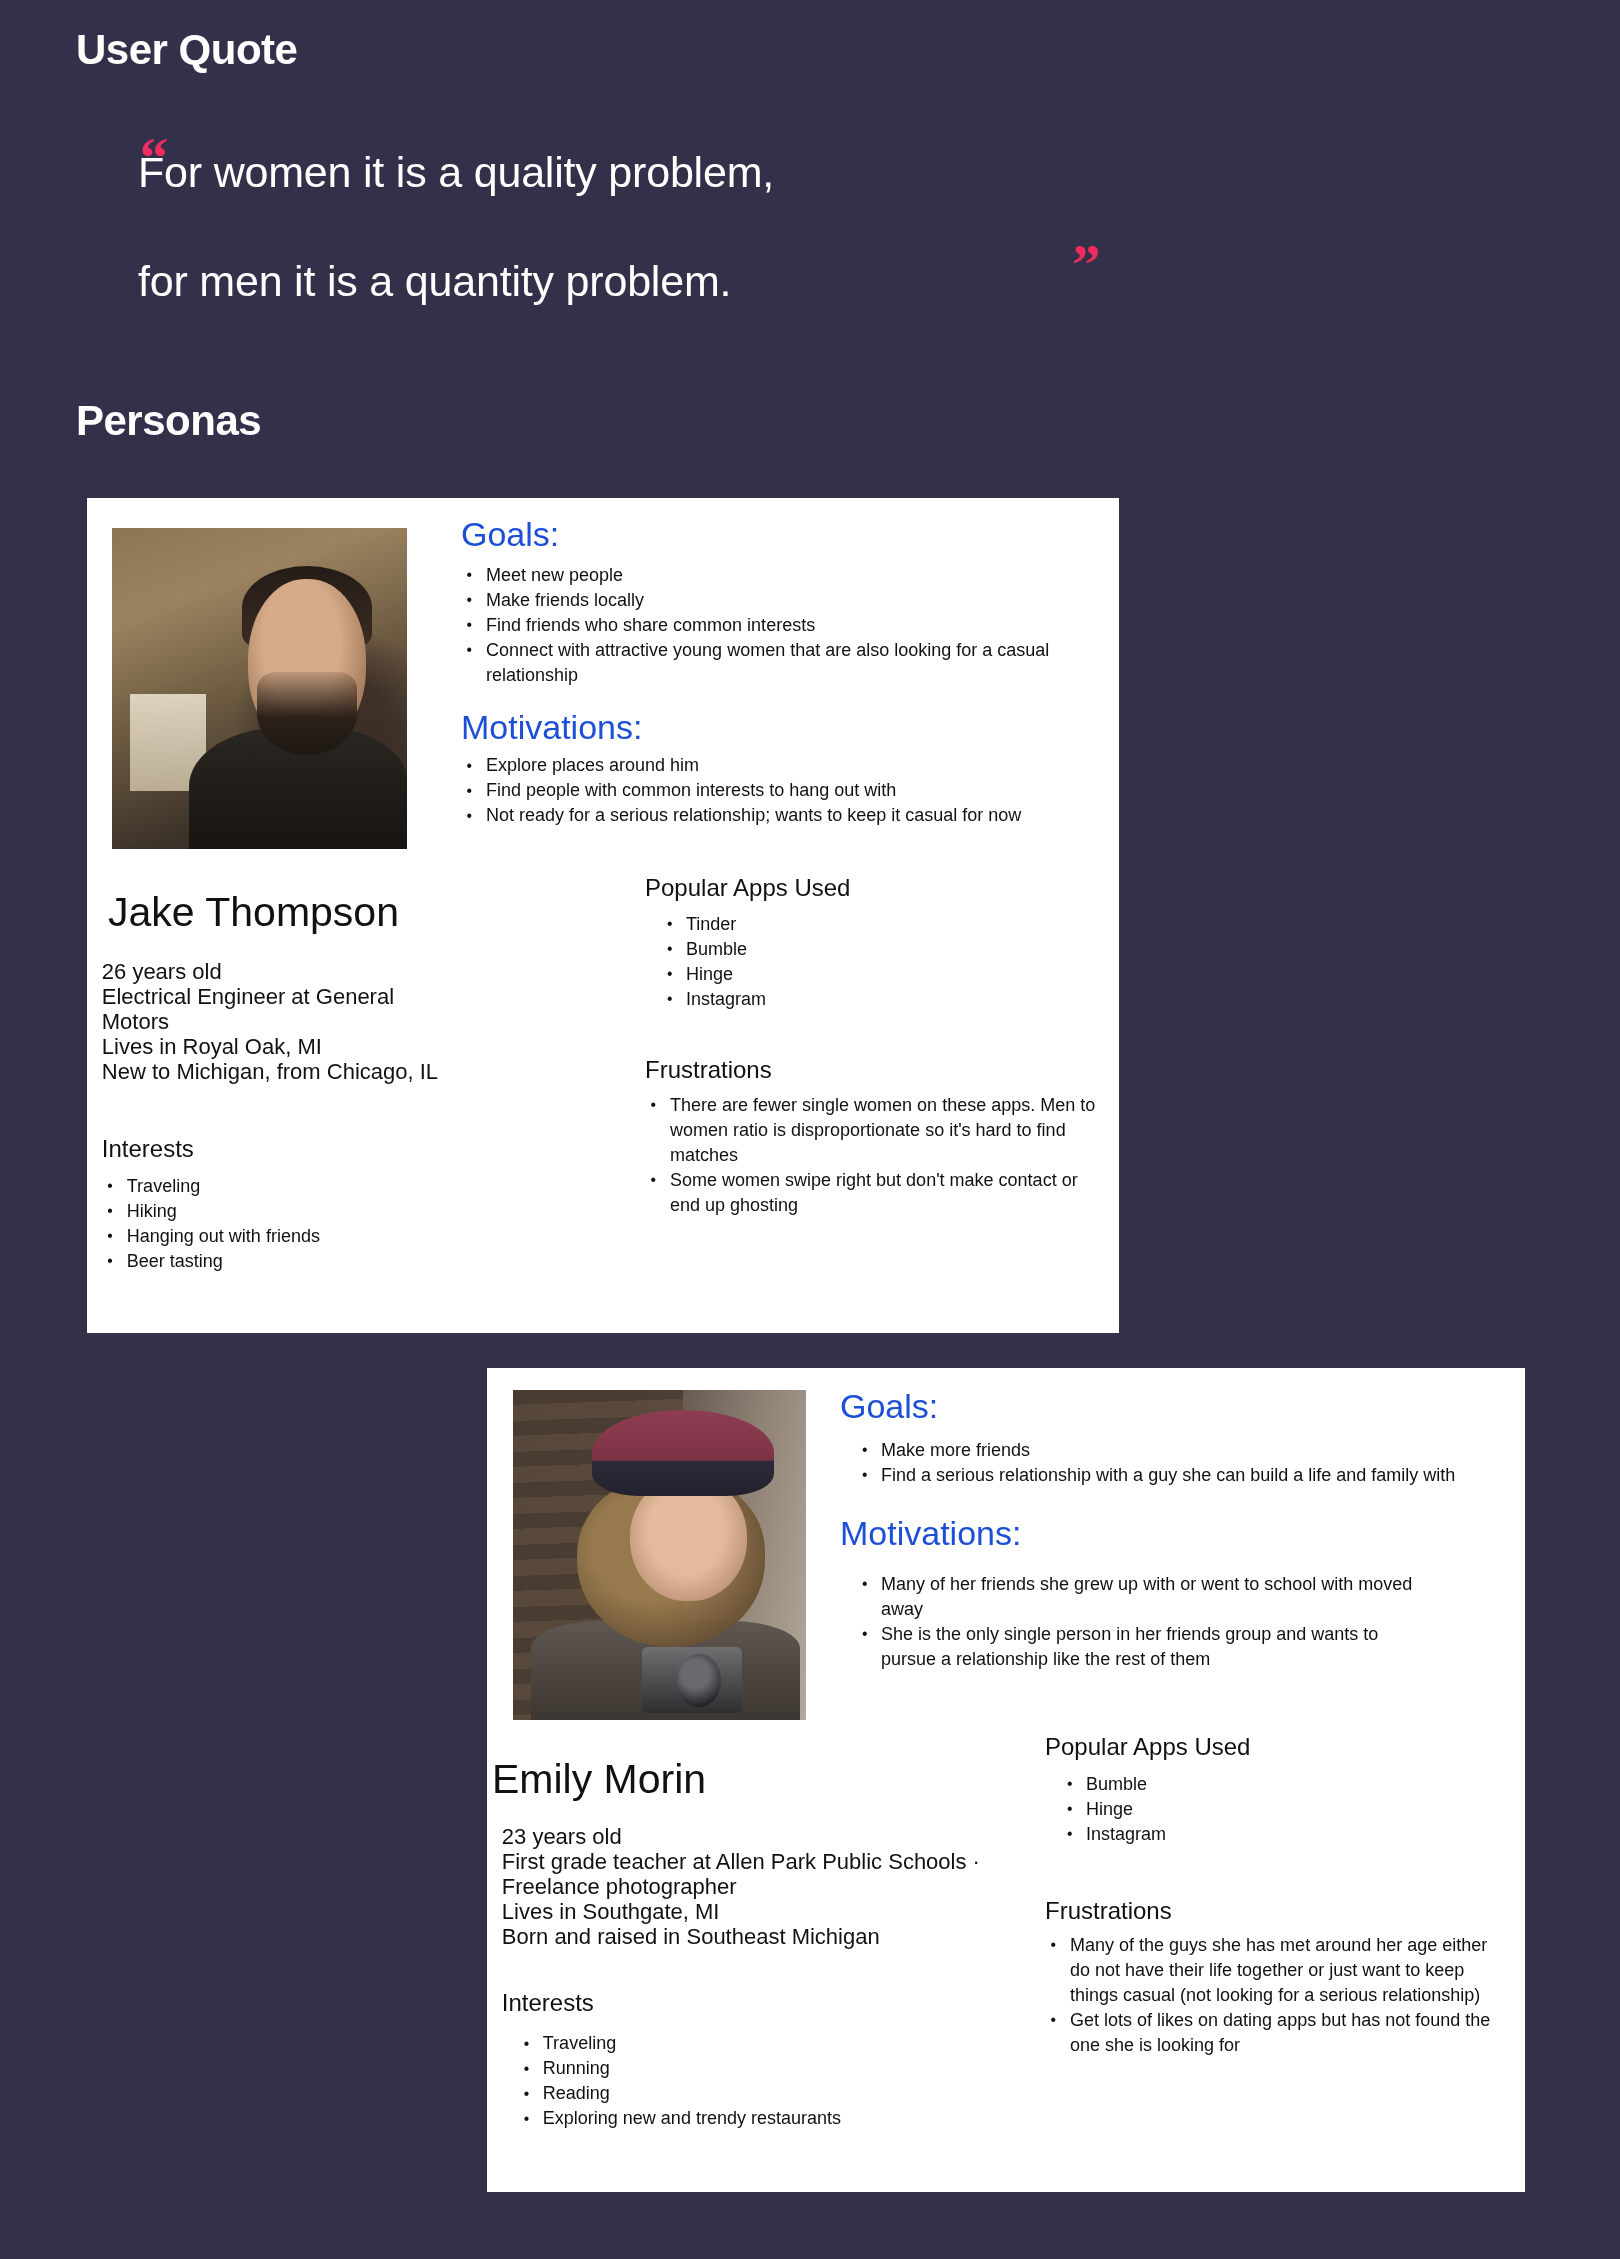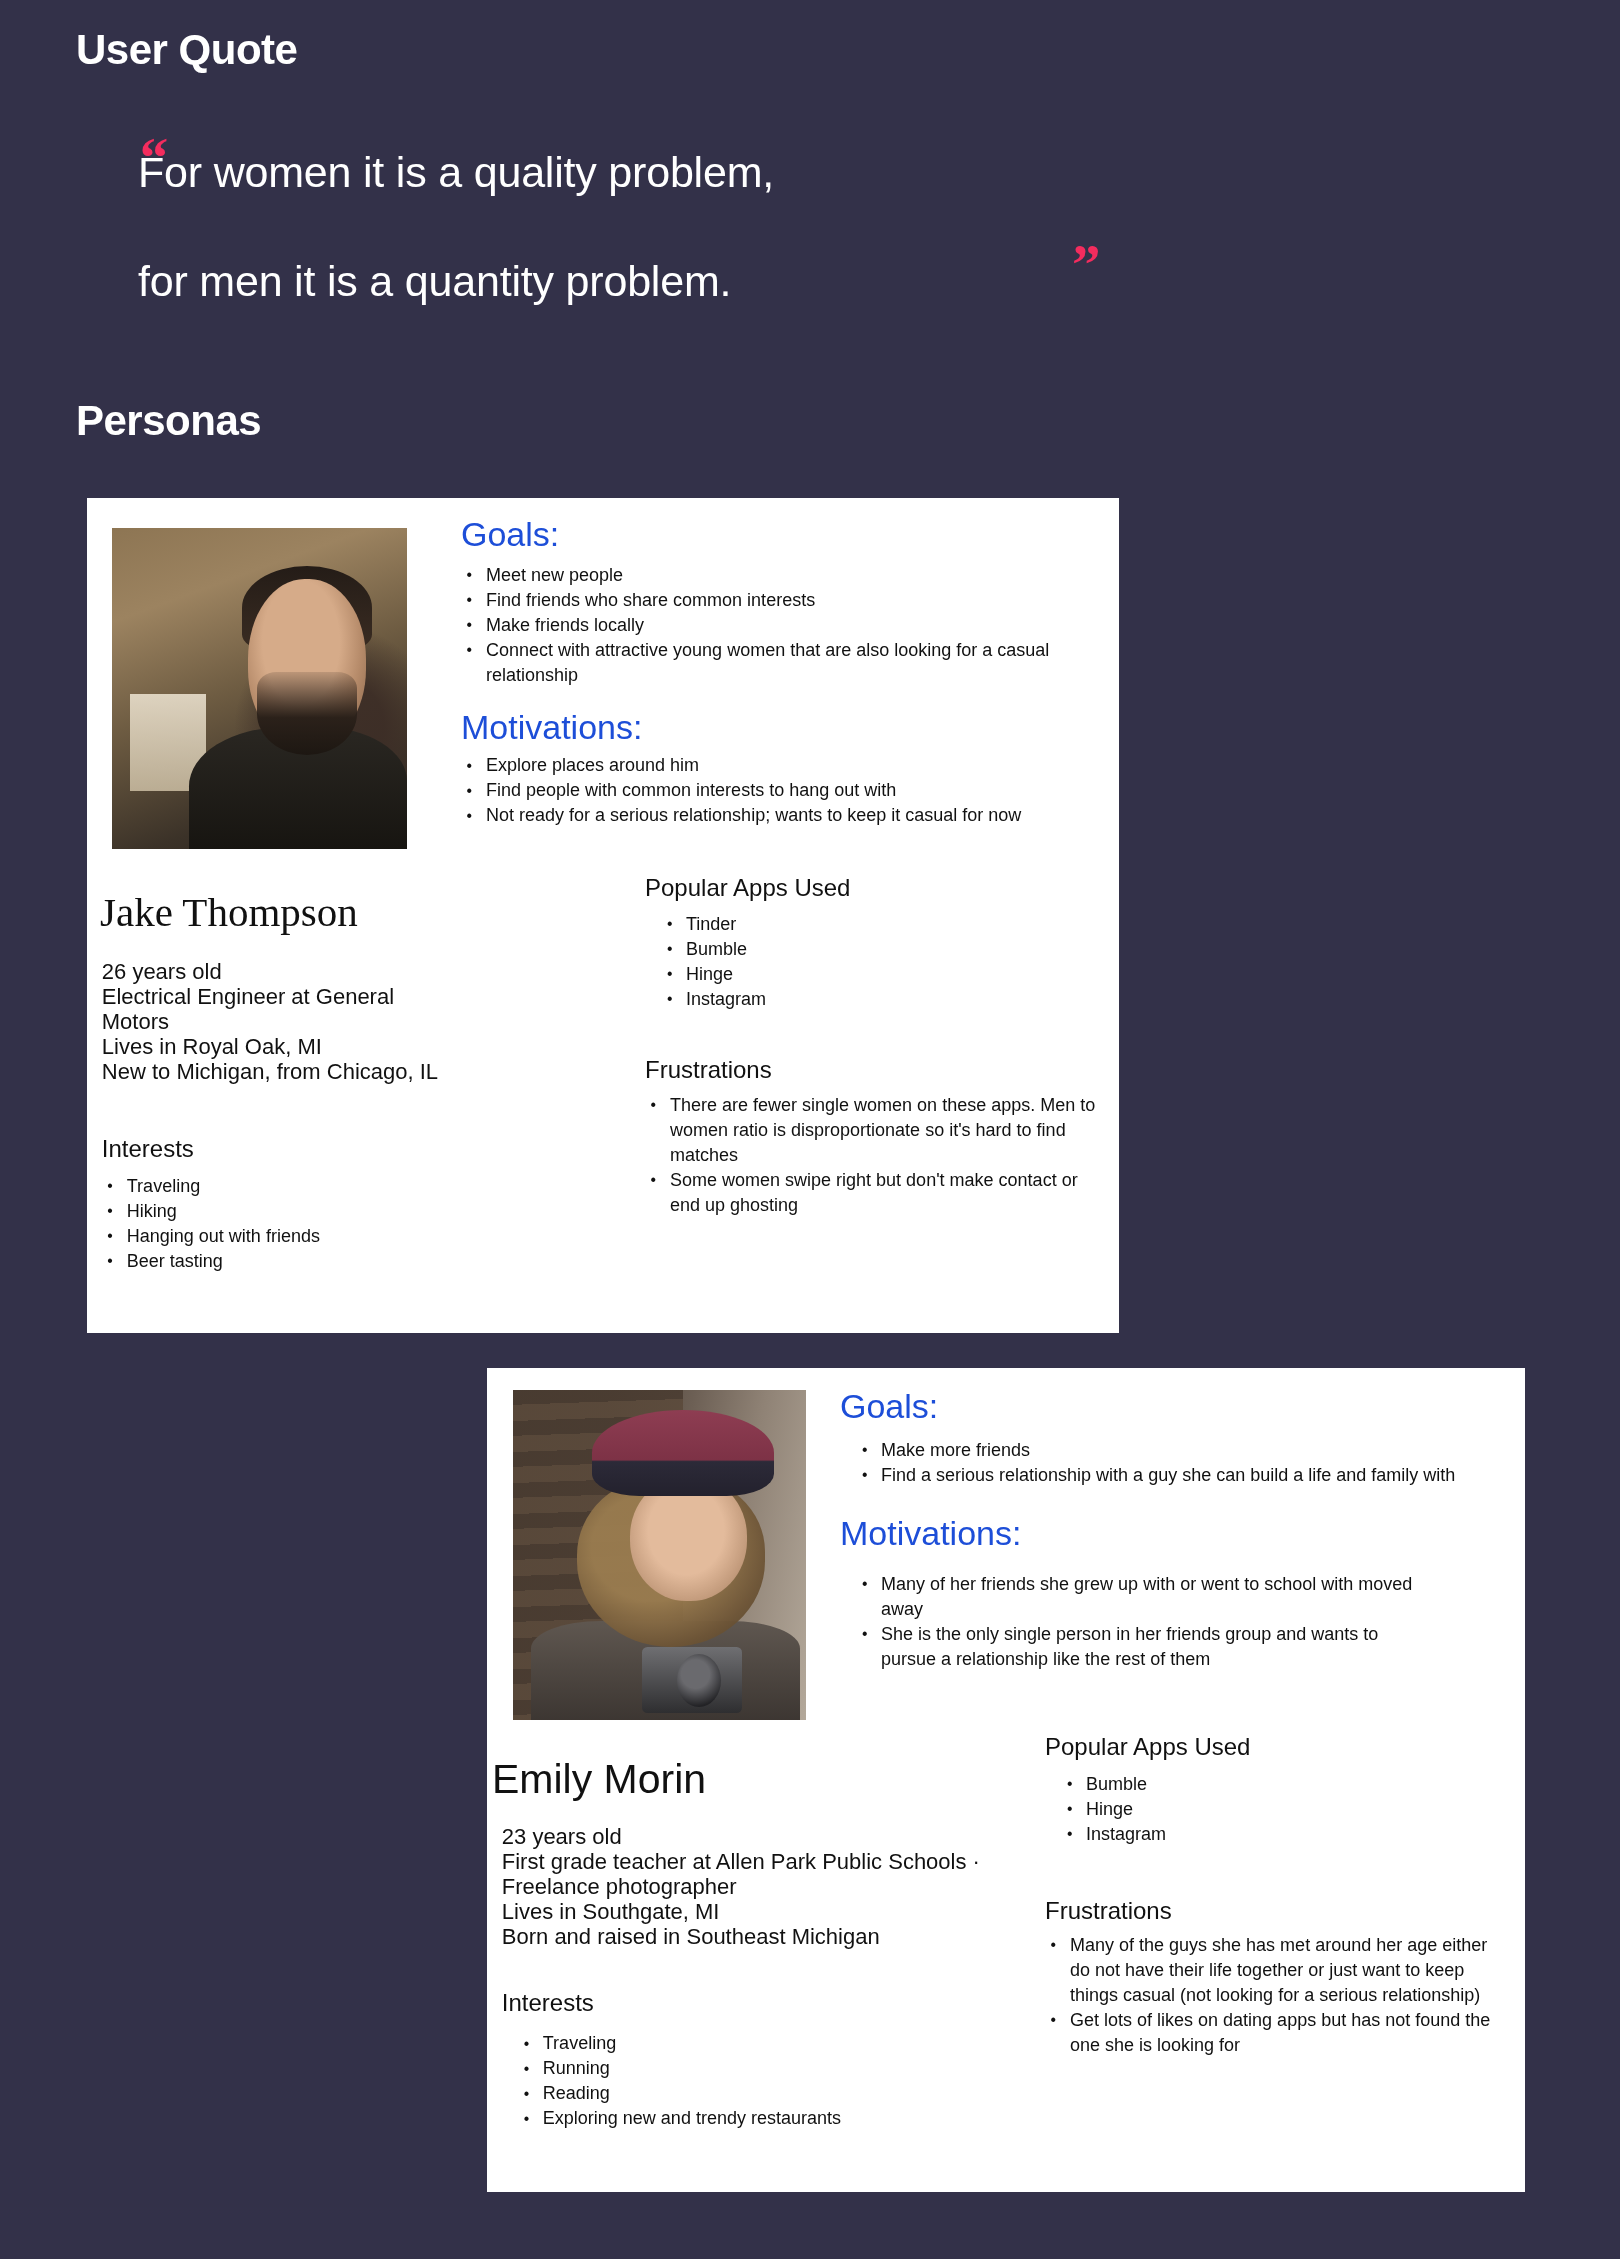--- a/index.html
+++ b/index.html
@@ -204,36 +204,36 @@
         <div class="ph1-shirt"></div>
         <div class="ph1-hair"></div>
         <div class="ph1-head"></div>
         <div class="ph1-beard"></div>
       </div>
 
       <div class="blk" style="left:374px; top:16.6px; width:591px;">
         <div class="h-lg">Goals:</div>
         <ul class="bullets" style="margin-top:10px;">
             <li>Meet new people</li>
+            <li>Make friends locally</li>
             <li>Find friends who share common interests</li>
-            <li>Make friends locally</li>
             <li>Connect with attractive young women that are also looking for a casual relationship</li>
           </ul>
       </div>
 
       <div class="blk" style="left:374px; top:210px; width:591px;">
         <div class="h-lg">Motivations:</div>
         <ul class="bullets" style="margin-top:7.4px;">
             <li>Explore places around him</li>
             <li>Find people with common interests to hang out with</li>
             <li>Not ready for a serious relationship; wants to keep it casual for now</li>
           </ul>
       </div>
 
-      <div class="blk h-name" style="left:13px; top:392px;font-family:Liberation Serif, serif;">Jake Thompson</div>
+      <div class="blk h-name" style="left:21px; top:392px;">Jake Thompson</div>
 
       <div class="blk bio-lines" style="left:14.8px; top:461px; width:341px;">
           <div>26 years old</div>
           <div>Electrical Engineer at General Motors</div>
           <div>Lives in Royal Oak, MI</div>
           <div>New to Michigan, from Chicago, IL</div>
         </div>
 
       <div class="blk" style="left:14.8px; top:637px; width:314px;">
         <div class="h-md">Interests</div>

